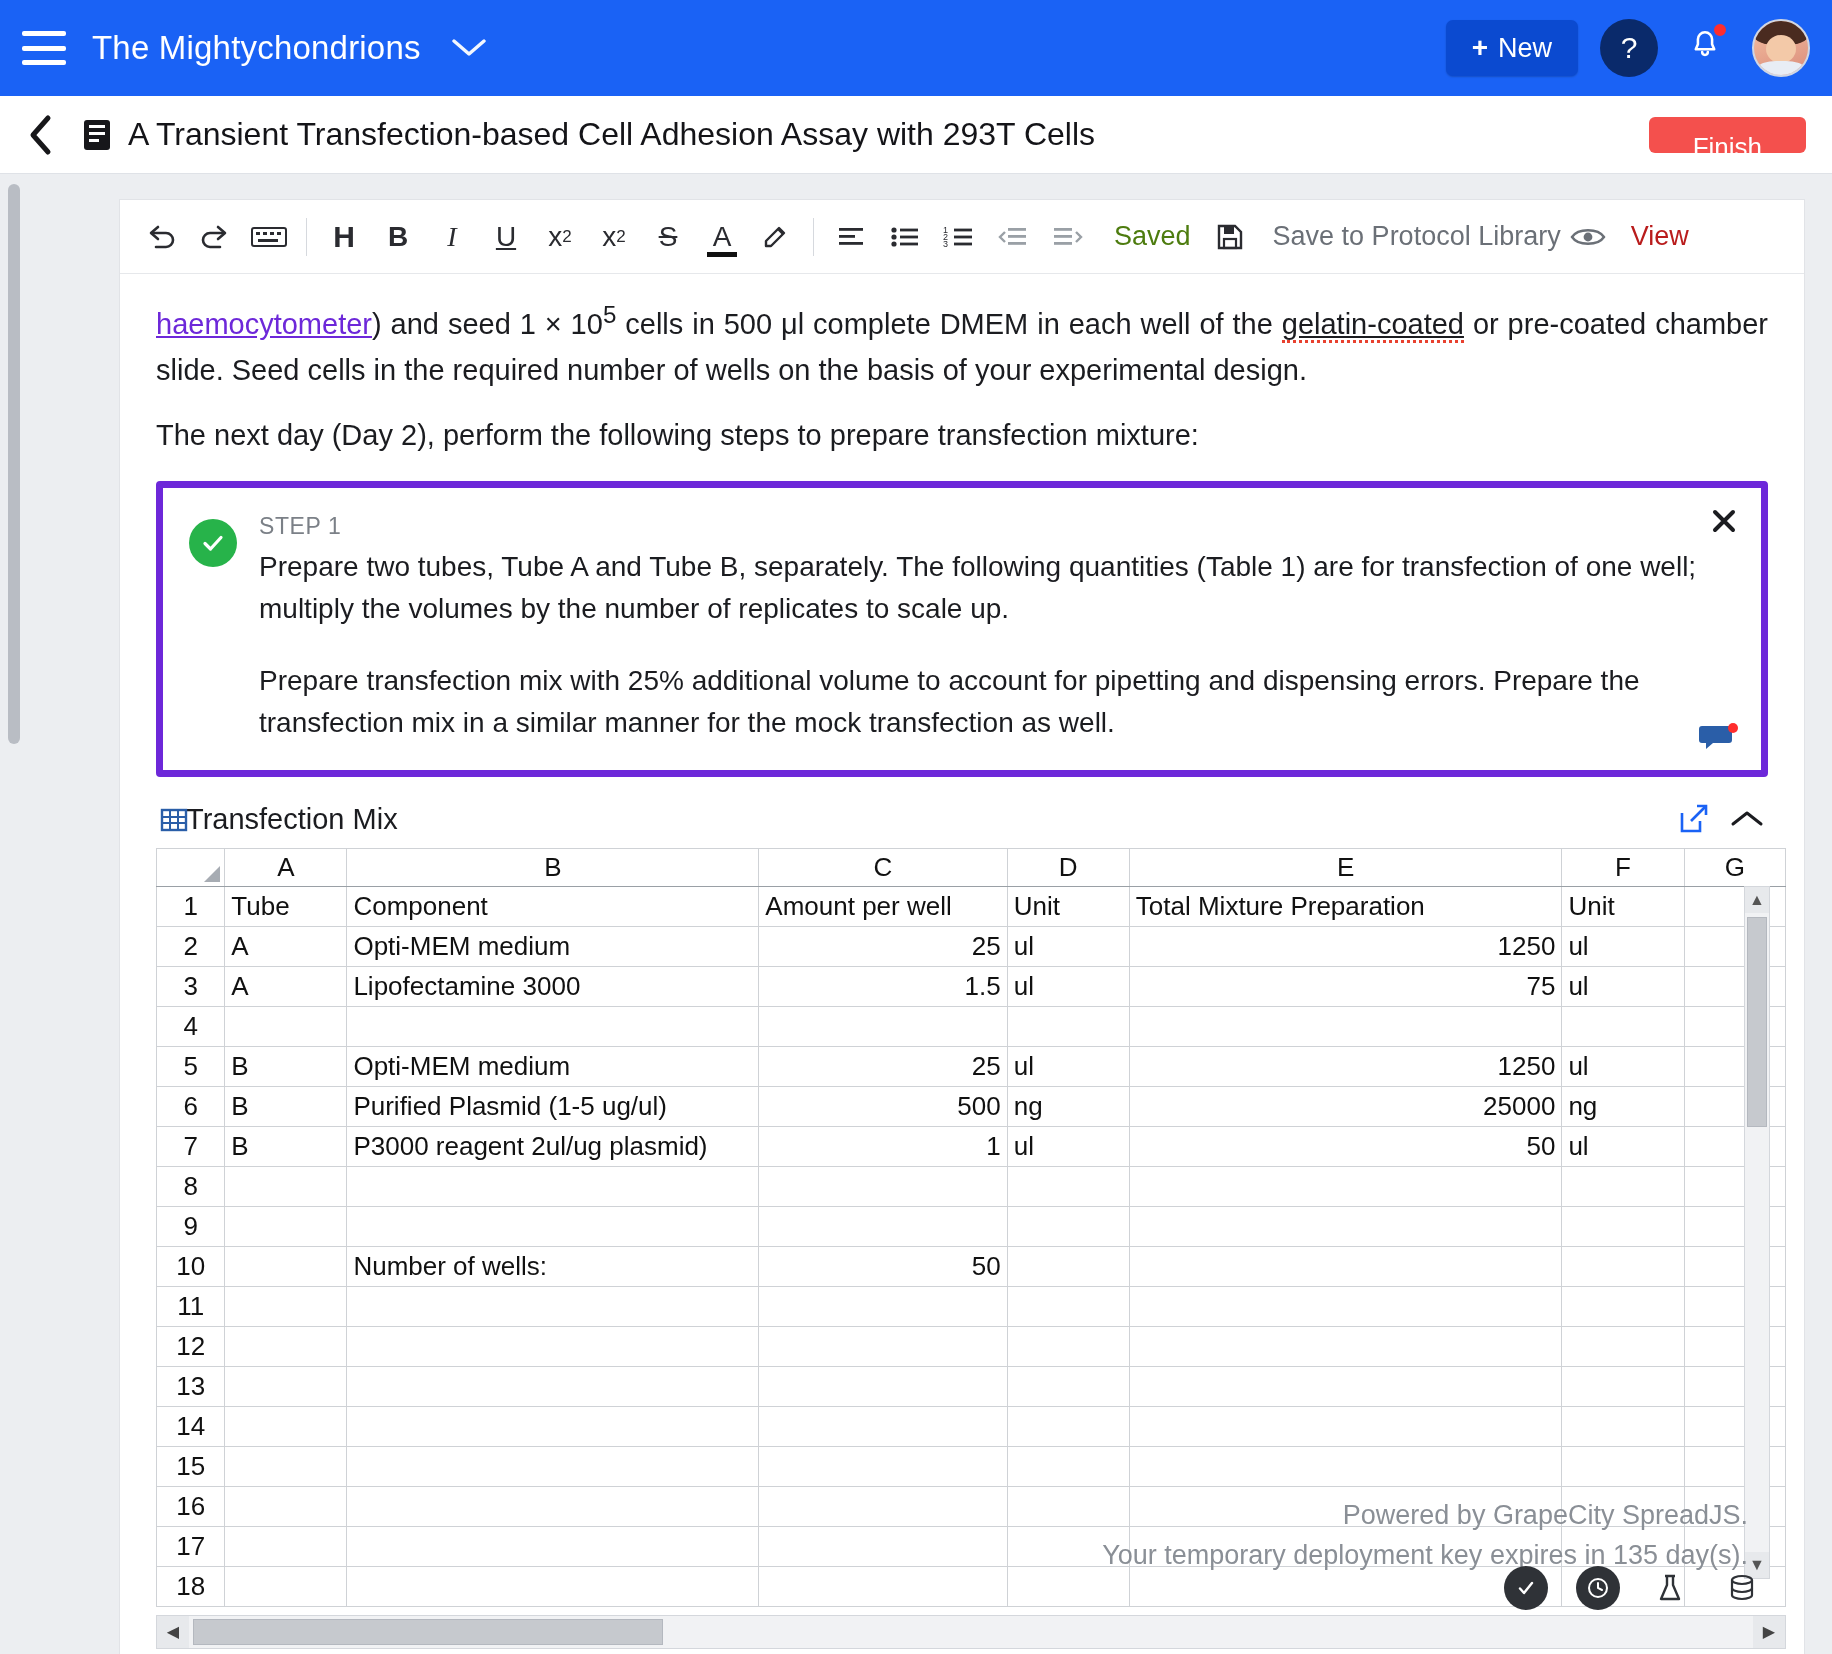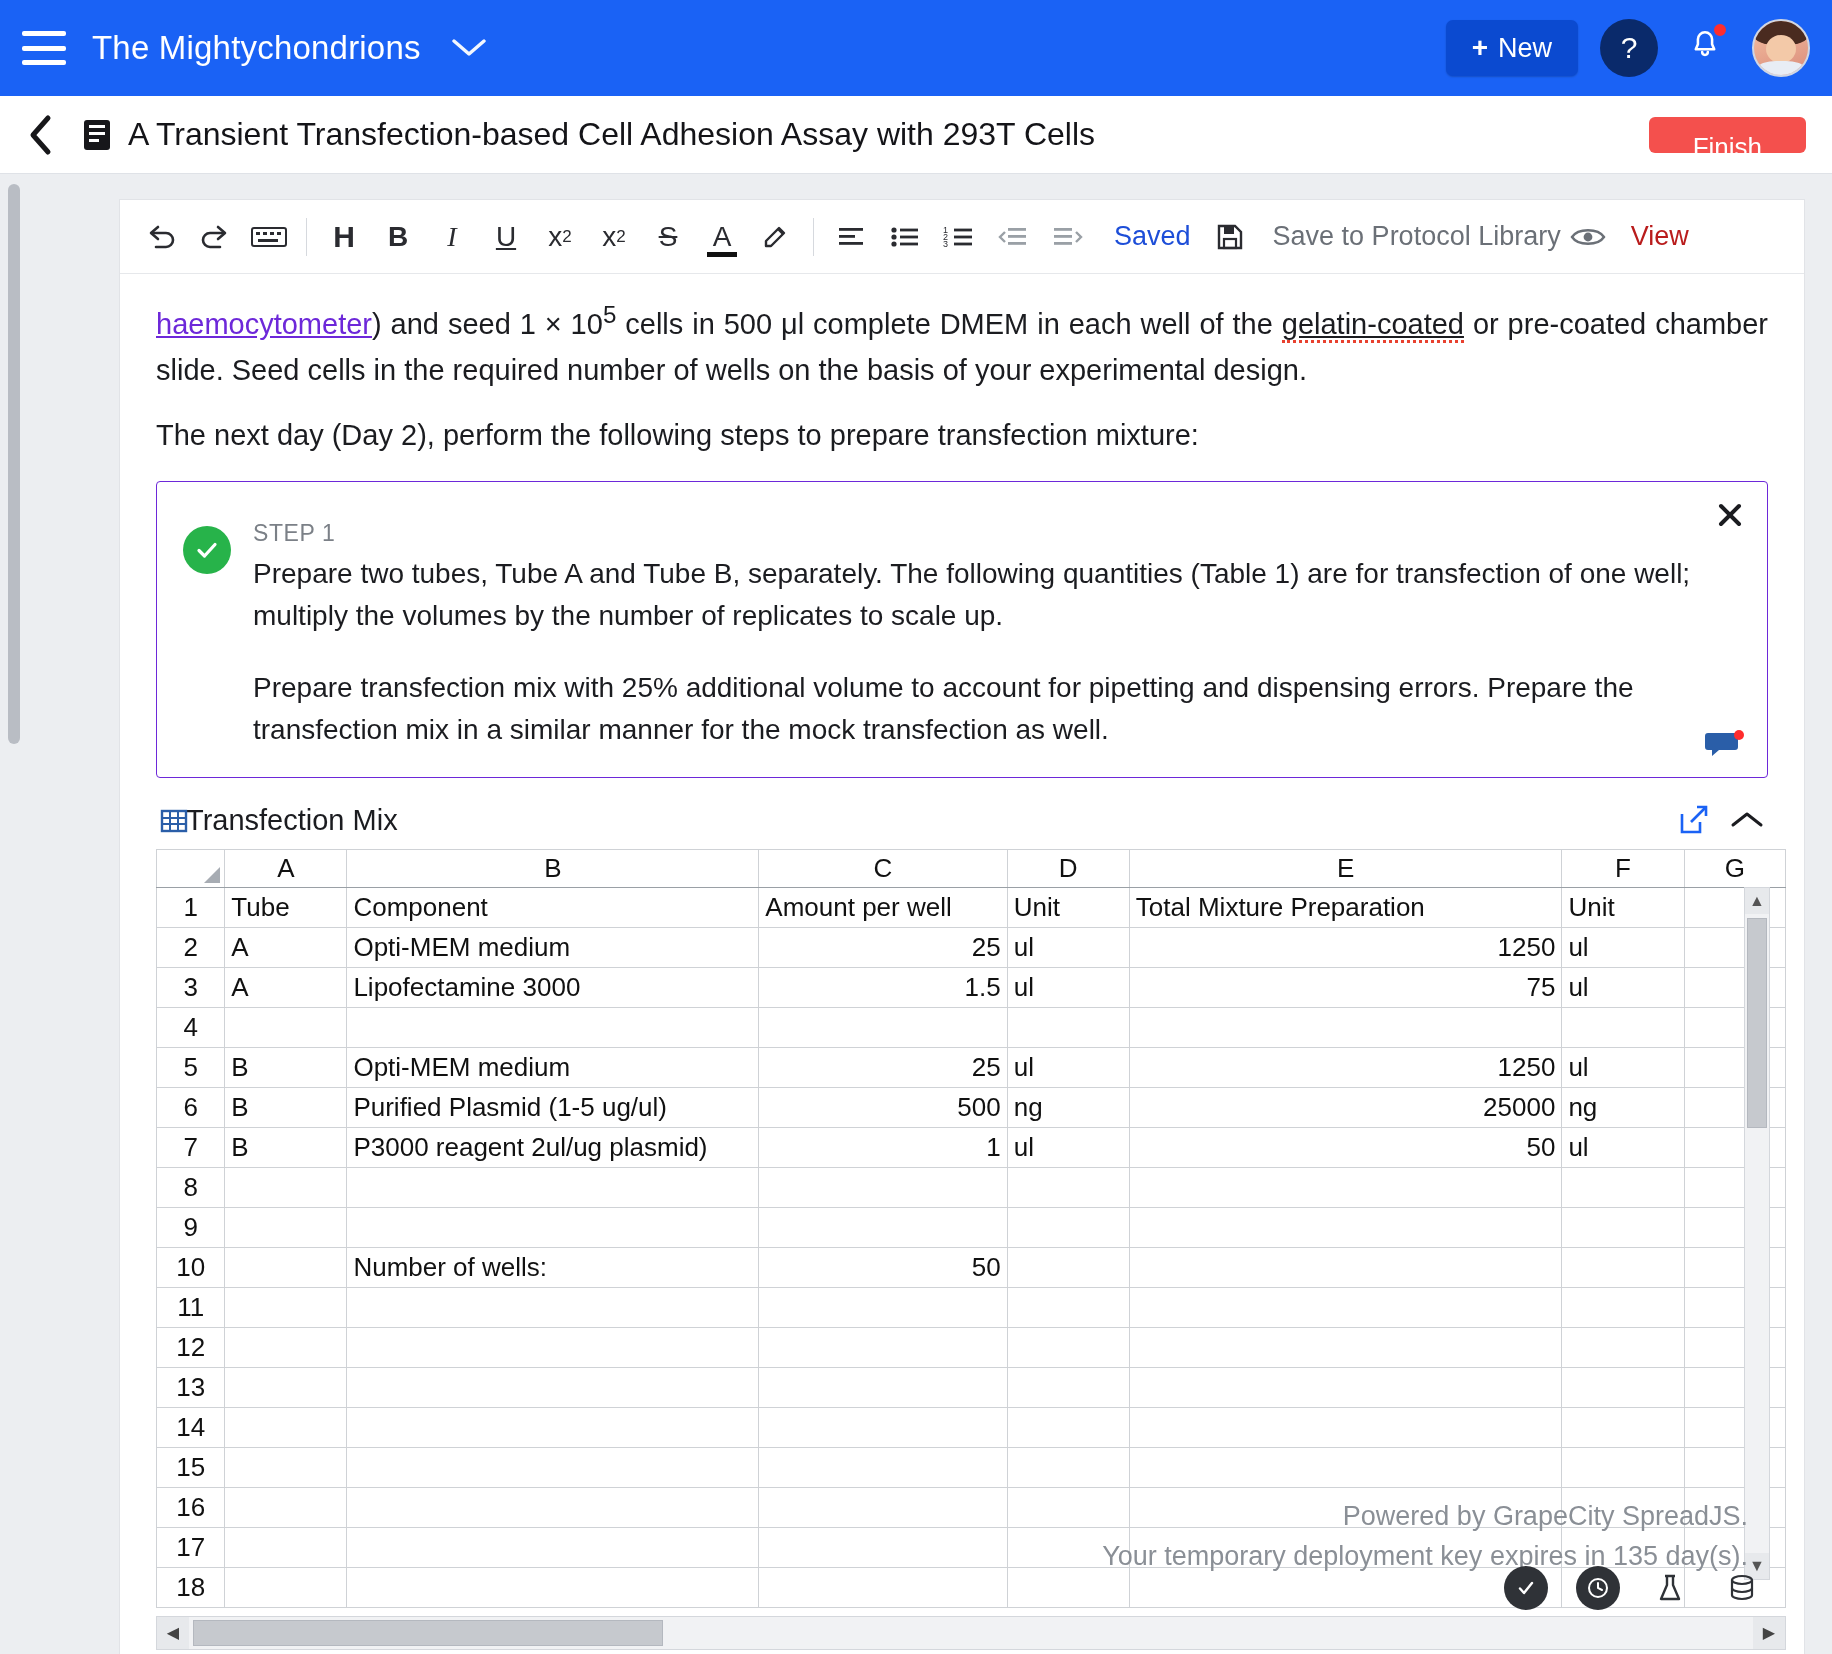--- a/index.html
+++ b/index.html
@@ -109,41 +109,41 @@
   }
   .tb.sep { min-width: 1px; width:1px; height: 38px; background:#d6d9de; margin: 0 10px; }
   .tb.bold { font-weight: bold; }
   .tb.italic { font-style: italic; font-family: "Liberation Serif", serif; }
   .tb.underline { text-decoration: underline; }
   .tb.strike { text-decoration: line-through; }
   .tb.hbig { font-weight: bold; font-size: 30px; }
   .tb-sub sub, .tb-sub sup { font-size: 17px; }
   .tb.colorA { position: relative; }
   .tb.colorA .bar { position:absolute; bottom:8px; left: 12px; right: 12px; height:5px; background:#111; }
-  .saved-text { font-size: 27px; color:#1d4ed8; margin: 0 12px 0 20px; white-space:nowrap; }
+  .saved-text { font-size: 27px; color:#4d7c0f; margin: 0 12px 0 20px; white-space:nowrap; }
   .tb-label { font-size: 27px; color:#6b7077; white-space: nowrap; margin-left: 16px; cursor:pointer; }
   .tb-label.view { color:#b91c1c;text-align:center; }
 
   
   .doc {
     position:absolute; left:0; right:0; top:74px; bottom:0; overflow:hidden;
     padding: 18px 36px 0 36px;
   }
   .para {
     font-size: 29px; line-height: 46px; color:#1b1c20; text-align: justify;
     margin: 0 0 0 0;
   }
   .link { color:#6d28d9; text-decoration: underline; }
   .spell { border-bottom: 3px dotted #e8412f; text-decoration: underline; }
   .para2 { margin-top: 26px; font-size: 29px; color:#1b1c20; }
 
   
   .step-card {
-    margin-top: 28px; border: 1px solid #6d28d9; border-radius: 4px;
-    padding: 38px 30px 26px 26px; position: relative; background:#fff;
+    margin-top: 28px; border: 7px solid #6d28d9; border-radius: 4px;
+    padding: 25px 30px 26px 26px; position: relative; background:#fff;
     display:flex; gap: 22px;
   }
   .check-circle {
     width: 48px; height: 48px; border-radius:50%; background:#27b34a;
     display:flex; align-items:center; justify-content:center; color:#fff;
     font-size: 28px; flex:none; margin-top: 6px;
   }
   .step-label { font-size: 23px; color:#7b8087; letter-spacing:.6px; margin-bottom: 6px; }
   .step-text { font-size: 28px; line-height: 42px; color:#1b1c20; }
   .step-text.second { margin-top: 30px; }

